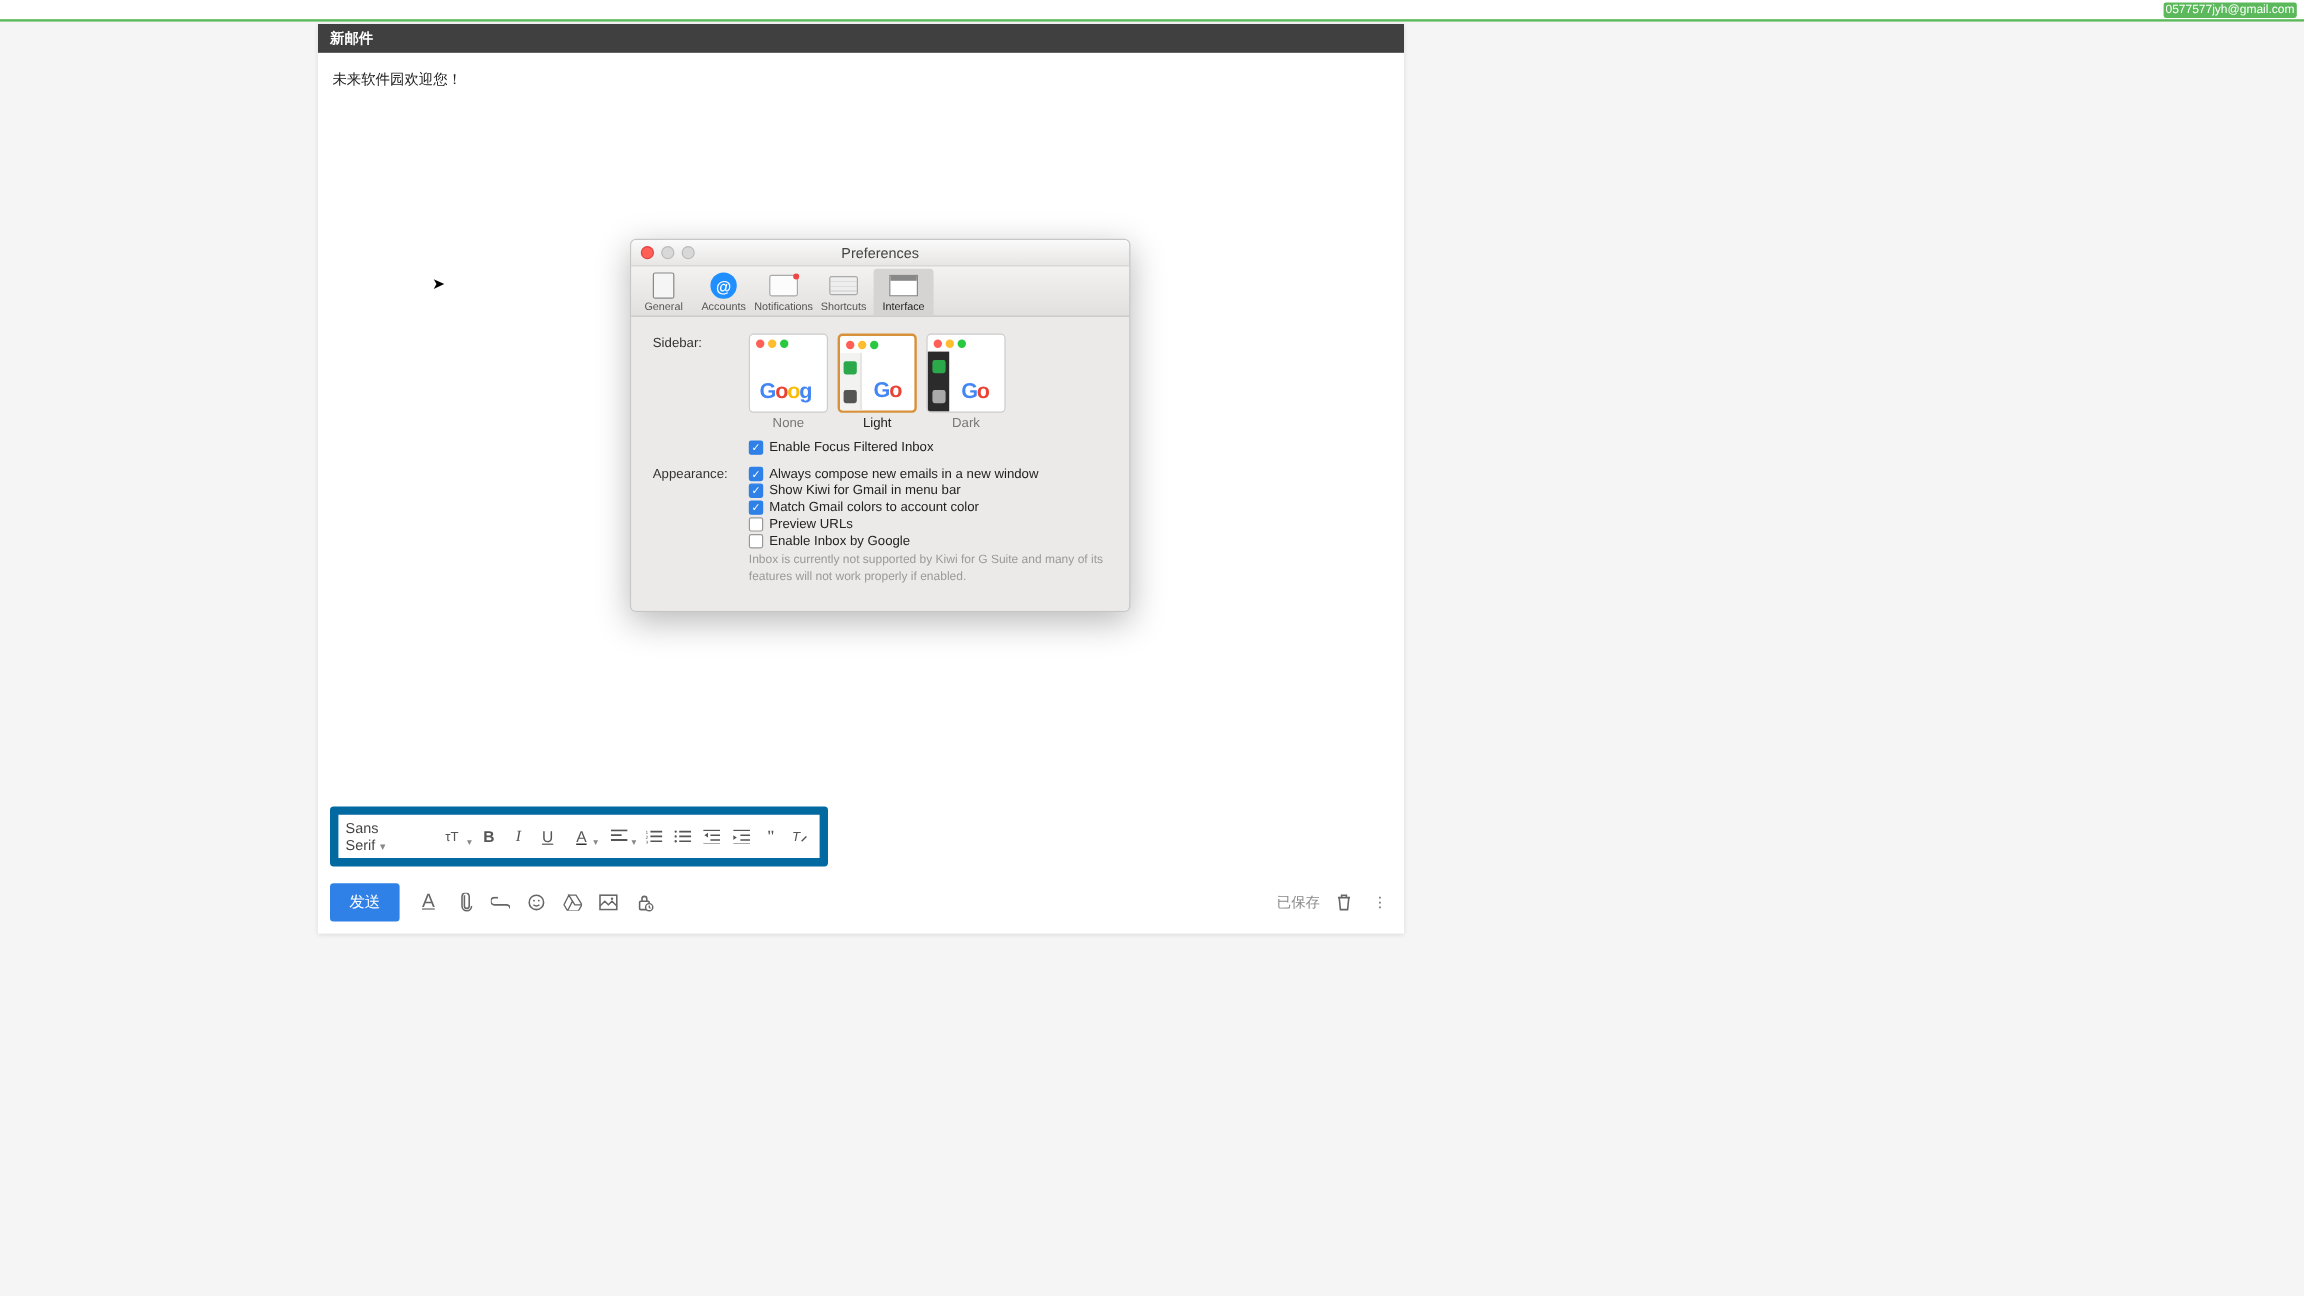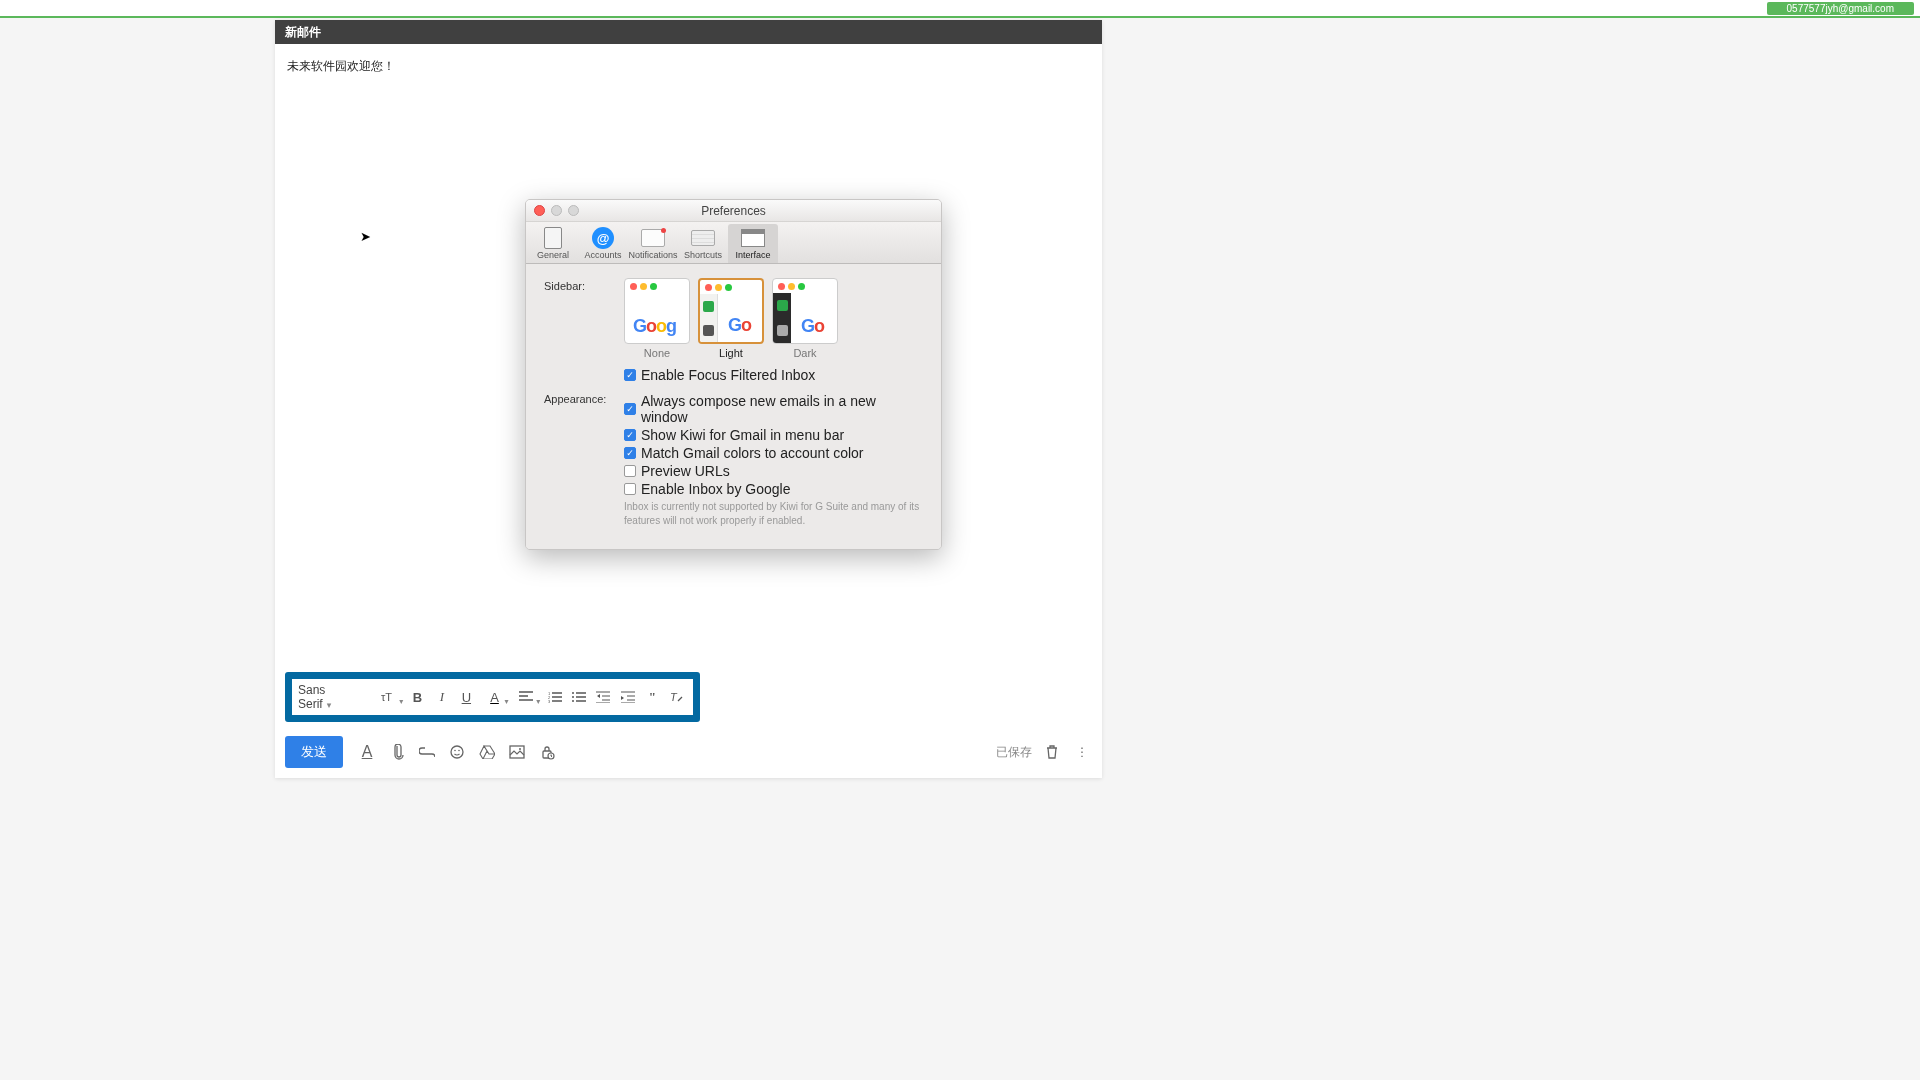--- a/index.html
+++ b/index.html
@@ -1,21 +1,21 @@
 <!DOCTYPE html>
 <html><head>
 <meta charset="utf-8">
 <style>
 * { margin: 0; padding: 0; box-sizing: border-box; font-family: -apple-system, BlinkMacSystemFont, "Segoe UI", Arial, sans-serif; }
 body { background: #f5f5f5; width: 1920px; height: 1080px; overflow: hidden; position: relative; }
 
 .top-bar { width: 100%; height: 18px; background: #fff; border-bottom: 2px solid #5bb85b; position: relative; }
-.account-badge { position: absolute; right: 6px; top: 2px; background: #5bb85b; color: #fff; font-size: 10px; padding: 1px 20px; border-radius: 2px; }
-
-.compose-container { position: absolute; left: 275px; top: 20px; width: 827px; background: #fff; box-shadow: 0 1px 4px rgba(0,0,0,0.1); }
+.account-badge { position: absolute; right: 6px; top: 2px; background: #5bb85b; color: #fff; font-size: 10px; padding: 1px 2px; border-radius: 2px; }
+
+.compose-container { position: absolute; left: 265px; top: 20px; width: 905px; background: #fff; box-shadow: 0 1px 4px rgba(0,0,0,0.1); }
 .compose-header { background: #404040; color: #fff; height: 24px; line-height: 24px; padding: 0 10px; font-size: 12px; font-weight: bold; }
 .compose-row { border-bottom: 1px solid #e5e5e5; padding: 8px 12px; font-size: 12px; color: #888; }
 .compose-body { padding: 14px 12px; min-height: 620px; font-size: 12px; color: #222; }
 
 .format-bar { border: 7px solid #0369a1; border-radius: 3px; margin: 8px 10px; padding: 4px 6px; display: flex; align-items: center; gap: 4px; width: 415px; }
 .font-select { font-size: 12px; color: #444; padding-right: 14px; position: relative; }
 .font-select::after { content: "▾"; font-size: 9px; margin-left: 4px; color: #888; }
 .fmt-btn { width: 22px; height: 22px; display: flex; align-items: center; justify-content: center; color: #555; font-size: 13px; cursor: pointer; border-radius: 2px; }
 .fmt-btn.btn-b { font-weight: bold; }
 .fmt-btn.btn-i { font-style: italic; font-family: serif; }
@@ -70,21 +70,21 @@
 .thumb.g-dark .goog { left: 28px; }
 .thumb .sbar { position:absolute; left:0; top:14px; width:18px; bottom:0; display:flex; flex-direction:column; align-items:center; justify-content:space-around; }
 .thumb.g-light .sbar { background:#f2f2f0; border-right:1px solid #ddd; }
 .thumb.g-dark .sbar { background:#2b2b2b; }
 .sbar-ic { width:11px; height:11px; }
 .sbar-ic.a { background:#2ba84a; border-radius:2px; }
 .sbar-ic.b { background:#555; border-radius:2px; }
 .thumb.g-dark .sbar-ic.b { background:#aaa; }
 .g-b{color:#4285F4;}.g-r{color:#EA4335;}.g-y{color:#FBBC05;}
 
-.chk-line { display: flex; align-items: center; gap: 5px; margin: 2px 0; font-size: 14px; color: #222; }
+.chk-line { display: flex; align-items: center; gap: 5px; margin: 2px 0; font-size: 11px; color: #222; }
 .chk { width: 12px; height: 12px; border: 1px solid #999; border-radius: 2px; background: #fff; display:flex; align-items:center; justify-content:center; }
 .chk.on { background: #2f80e7; border-color:#2f80e7; color:#fff; font-size:9px; line-height:1; }
 .chk.on::after { content:"✓"; }
 .hint { font-size: 10px; color: #999; margin-top: 3px; line-height: 1.35; }
 
 svg { display:block; }
 </style>
 </head>
 <body>
 

